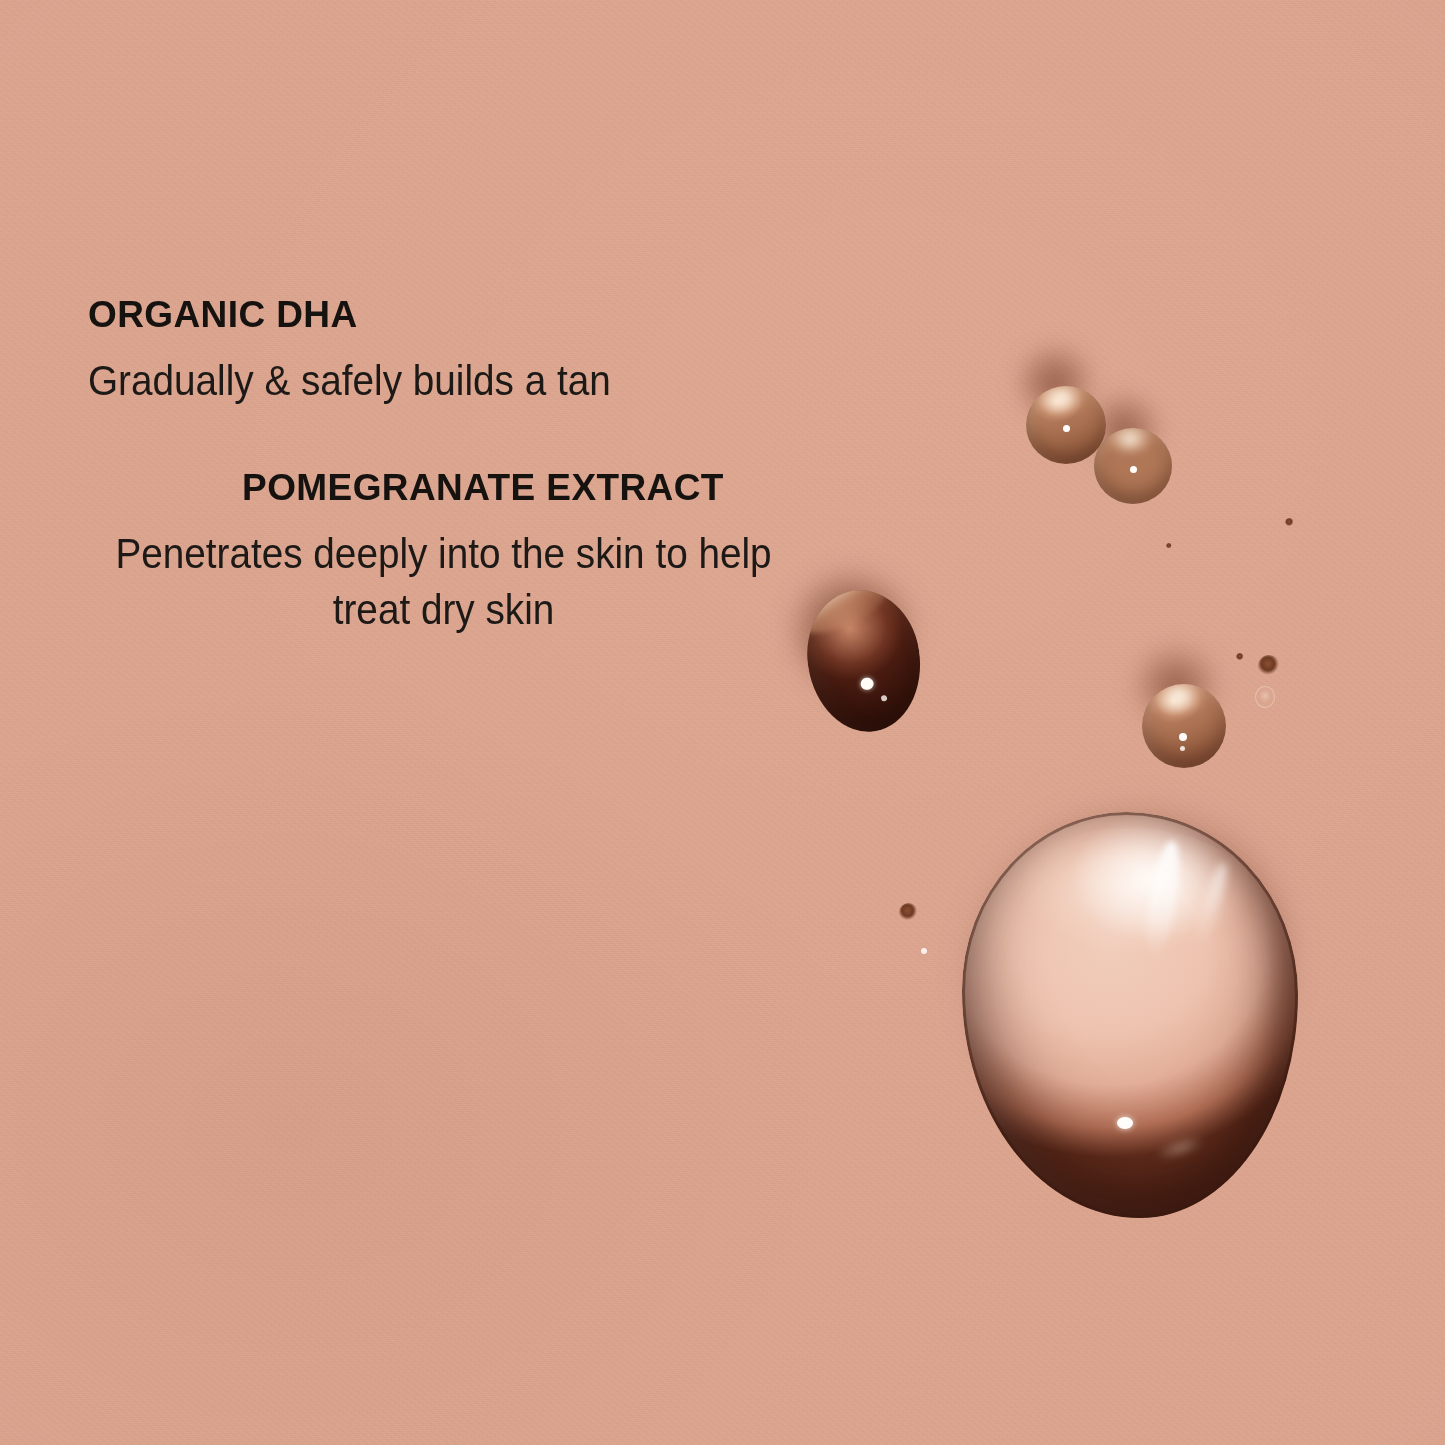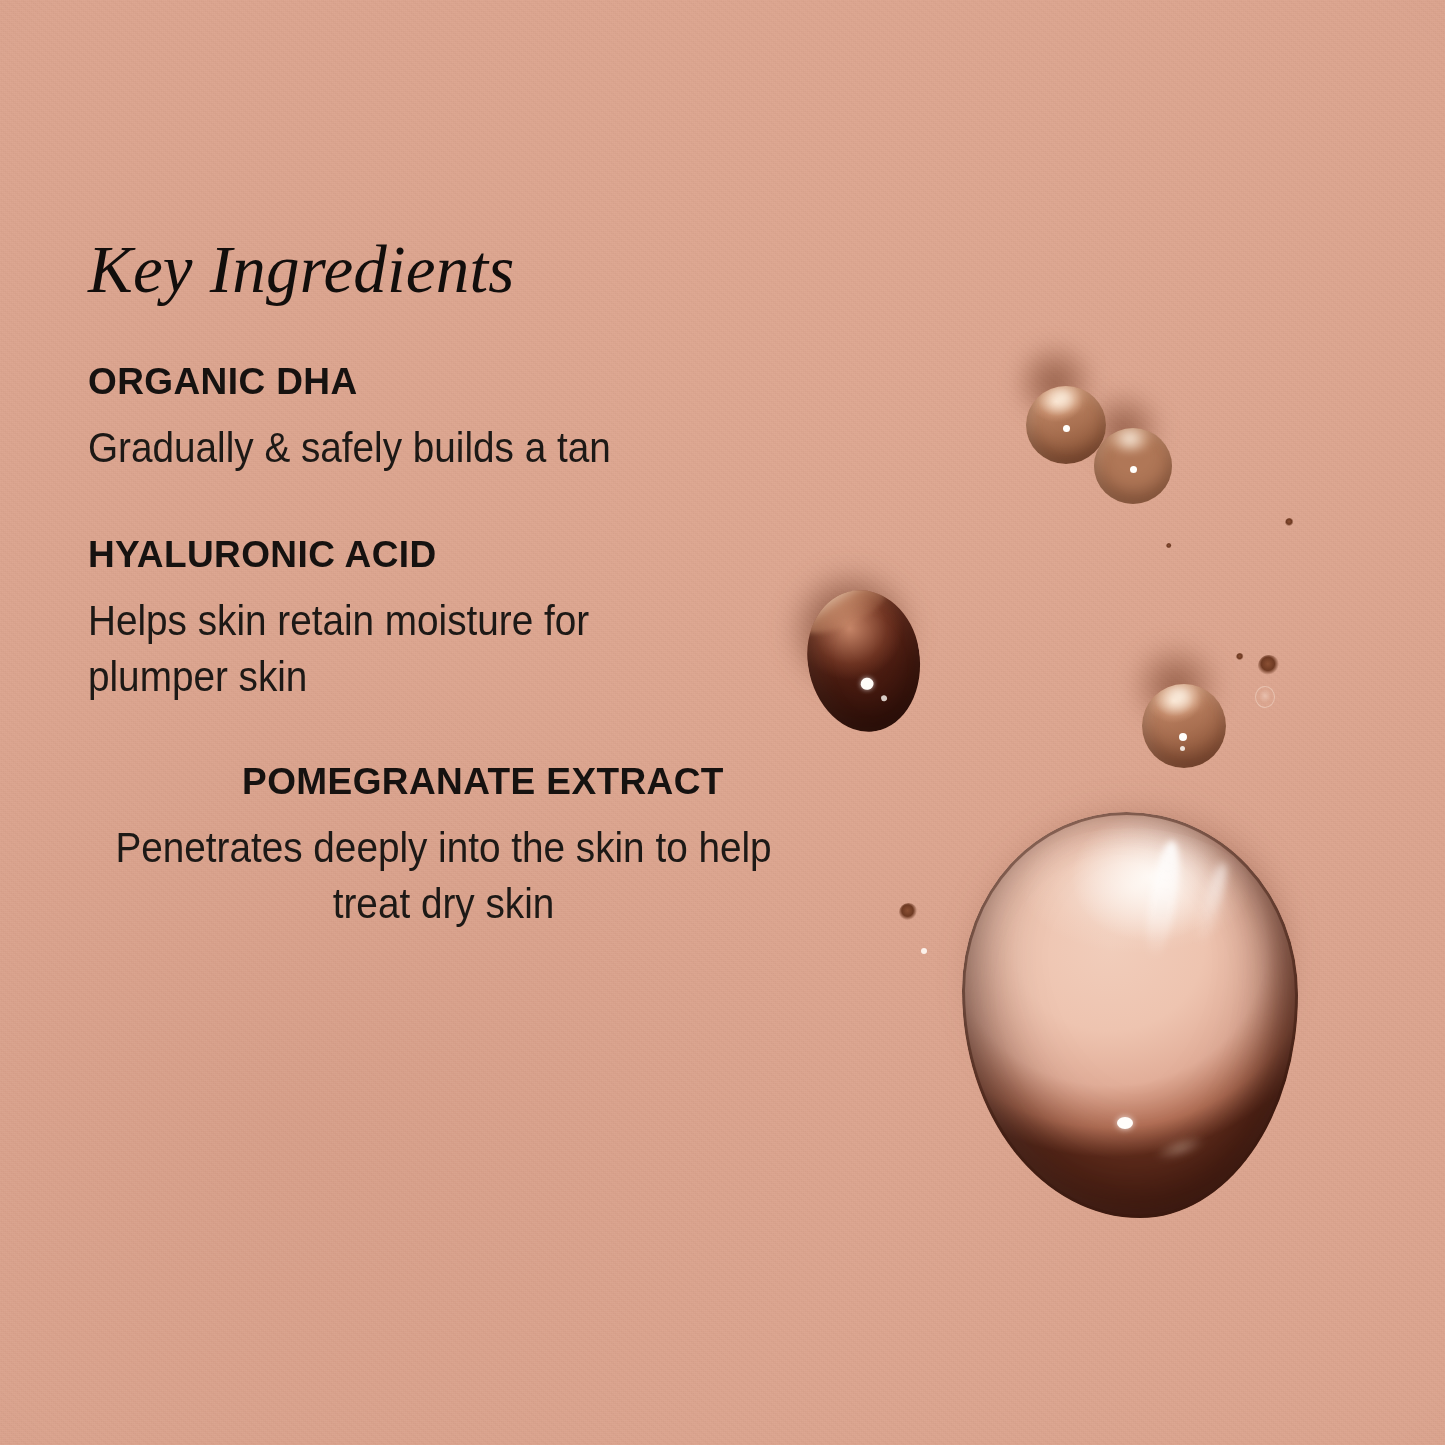--- a/index.html
+++ b/index.html
@@ -390,33 +390,28 @@
   <div class="speck dark" style="left:899px;  top:903px;  width:19px; height:19px;"></div>
   <div class="speck light" style="left:921px;  top:948px;  width:6px;  height:6px;"></div>
   <div class="speck dark" style="left:1285px; top:518px;  width:9px;  height:9px;"></div>
   <div class="speck dark" style="left:1236px; top:653px;  width:8px;  height:8px;"></div>
   <div class="speck dark" style="left:1258px; top:655px;  width:22px; height:22px;"></div>
   <div class="speck ghost" style="left:1255px; top:686px;  width:20px; height:22px;"></div>
   <div class="speck dark" style="left:1166px; top:543px;  width:6px;  height:6px;"></div>
 
   <div class="text-col">
 
-    <h1 class="title">Key Ingredients</h1>
 
     <div class="ing-list">
 
       <div class="ing-block b1">
         <div class="ing-name">ORGANIC DHA</div>
         <p class="ing-desc">Gradually &amp; safely builds a tan</p>
       </div>
 
-      <div class="ing-block b2">
-        <div class="ing-name">HYALURONIC ACID</div>
-        <p class="ing-desc" style="max-width:700px;">Helps skin retain moisture for plumper skin</p>
-      </div>
 
 
       <div class="ing-block b4">
         <div class="ing-name">POMEGRANATE EXTRACT</div>
         <p class="ing-desc" style="max-width:790px;">Penetrates deeply into the skin to help treat dry skin</p>
       </div>
 
     </div>
   </div>
 

